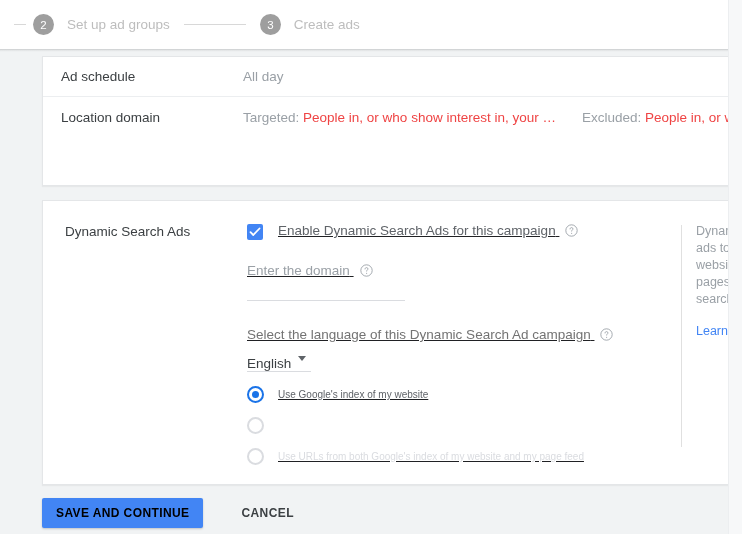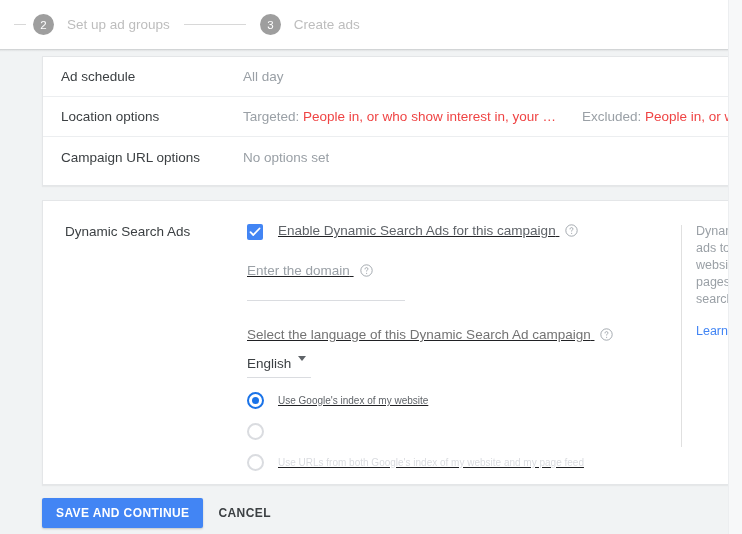--- a/index.html
+++ b/index.html
@@ -204,21 +204,20 @@
   .lang-caption {
     margin-top: 26px;
     font-size: 13.5px;
     color: #737373;
   }
   .select {
     margin-top: 12px;
     display: inline-flex;
     align-items: flex-start;
     border-bottom: 1px solid #dadce0;
-    padding-bottom: 6px;
     width: 64px;
   }
   .select-value { font-size: 13.5px; color: #3c4043; }
   .caret {
     margin-left: 7px;
     width: 0; height: 0;
     border-left: 4.5px solid transparent;
     border-right: 4.5px solid transparent;
     border-top: 5px solid #5f6368;
   }
@@ -262,36 +261,36 @@
   
   .actions {
     position: absolute;
     left: 42px;
     top: 446px;
     display: flex;
     align-items: center;
   }
   .btn-primary {
     background: #4285f4;
-    color: #ffffff;
+    color: #000000;
     border: none;
     height: 30px;
     padding: 0 14px;
     font-family: inherit;
     font-size: 12px;
     font-weight: bold;
     letter-spacing: 0.4px;
     border-radius: 2px;
     cursor: pointer;
     box-shadow: 0 1px 2px rgba(60,64,67,0.25);
   }
   .btn-text {
     background: transparent;
     border: none;
-    margin-left: 9px;
+    margin-left: 32px;
     font-family: inherit;
     font-size: 12px;
     font-weight: bold;
     letter-spacing: 0.4px;
     color: #3c4043;
     cursor: pointer;
     height: 30px;
     padding: 0 6px;
   }
 
@@ -333,32 +332,28 @@
   <div class="body-area">
 
     <div class="card" id="settings-card">
 
       <div class="row">
         <div class="row-label">Ad schedule</div>
         <div class="row-value">All day</div>
       </div>
 
       <div class="row">
-        <div class="row-label">Location options</div>
+        <div class="row-label">Location domain</div>
         <div class="row-value">
           <span class="loc-group"><span>Targeted:</span>
             <span class="strong">People in, or who show interest in, your …</span></span><span class="loc-group"><span>Excluded:</span>
             <span class="strong">People in, or who sh</span></span>
         </div>
       </div>
 
-      <div class="row">
-        <div class="row-label">Campaign URL options</div>
-        <div class="row-value">No options set</div>
-      </div>
 
     </div>
 
     <div class="card" id="dsa-card">
       <div class="dsa-inner">
 
         <div class="dsa-left-label">Dynamic Search Ads</div>
 
         <div class="dsa-fields">
 

